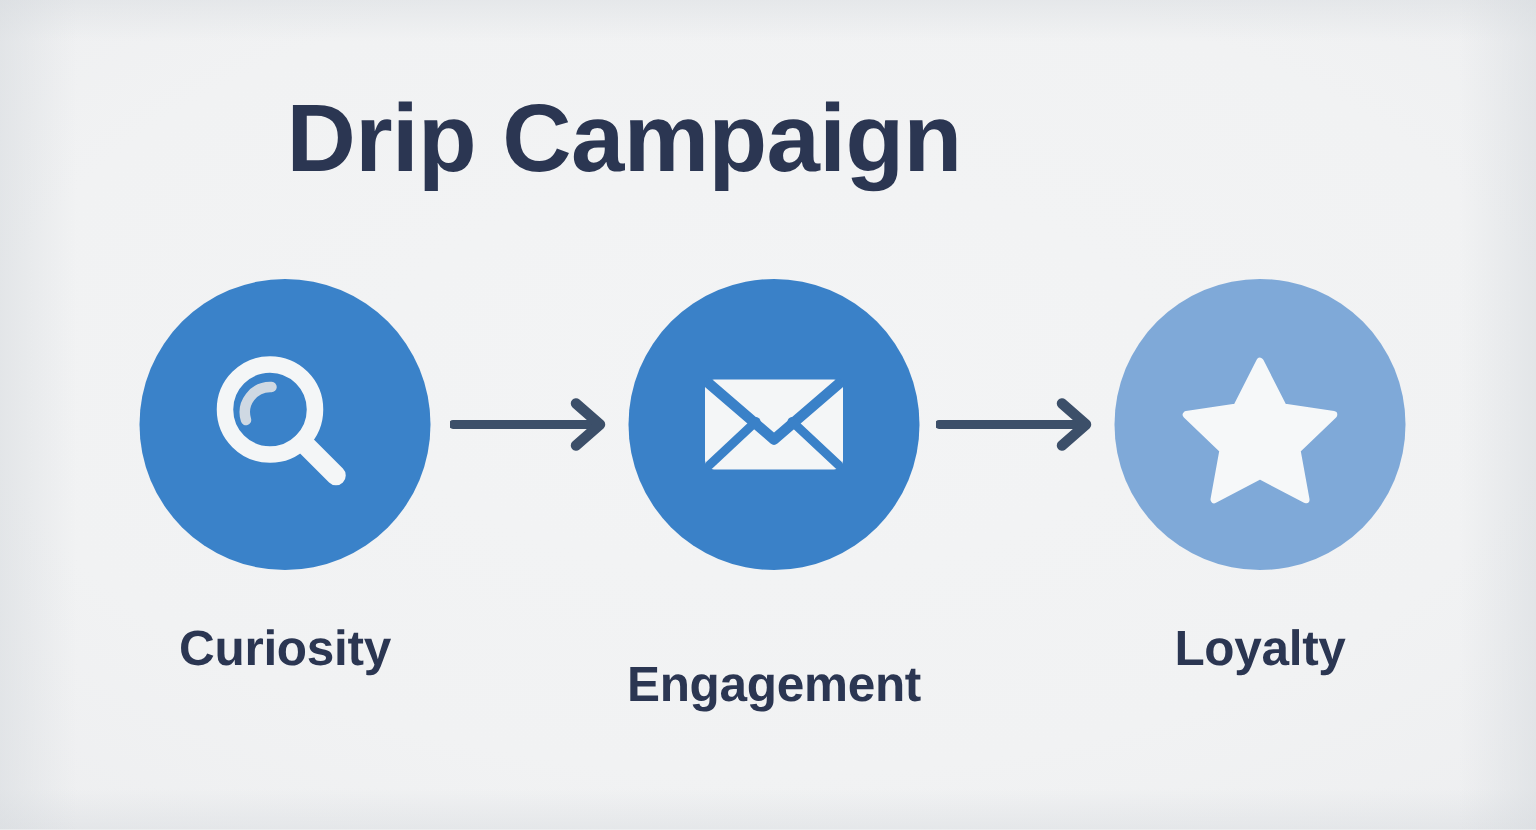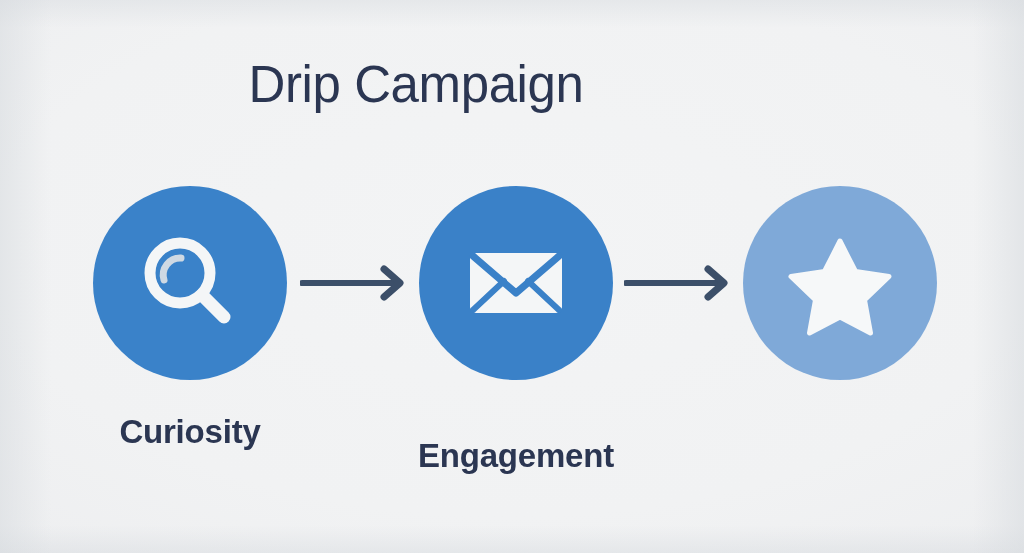--- a/index.html
+++ b/index.html
@@ -42,22 +42,22 @@
       linear-gradient(to top,    rgba(215,219,223,.45) 0, rgba(215,219,223,0) 5%);
   }
 
   
   .title {
     position: absolute;
     top: 57px;
     left: 0;
     width: 832px;
     text-align: center;
-    font-size: 51px;
-    font-weight: 400;
+    font-size: 64px;
+    font-weight: 700;
     letter-spacing: -0.4px;
     color: #2b3652;
     line-height: 1.1;
     z-index: 3;
   }
 
   
   .flow {
     position: absolute;
     top: 186px;
@@ -183,15 +183,16 @@
           <path d="M58 16 L73.5 46.5 L107 51.5 L82.5 75 L88.5 108 L58 92 L27.5 108 L33.5 75 L9 51.5 L42.5 46.5 Z" fill="#f6f8f9" stroke="#f6f8f9" stroke-width="5" stroke-linejoin="round"></path>
         </svg>
       </div>
     </div>
 
   </div>
 
   <div class="labels">
     <div class="label l1">Curiosity</div>
     <div class="label l2">Engagement</div>
+    <div class="label l3">Loyalty</div>
   </div>
 
 </div>
 
 </body></html>

